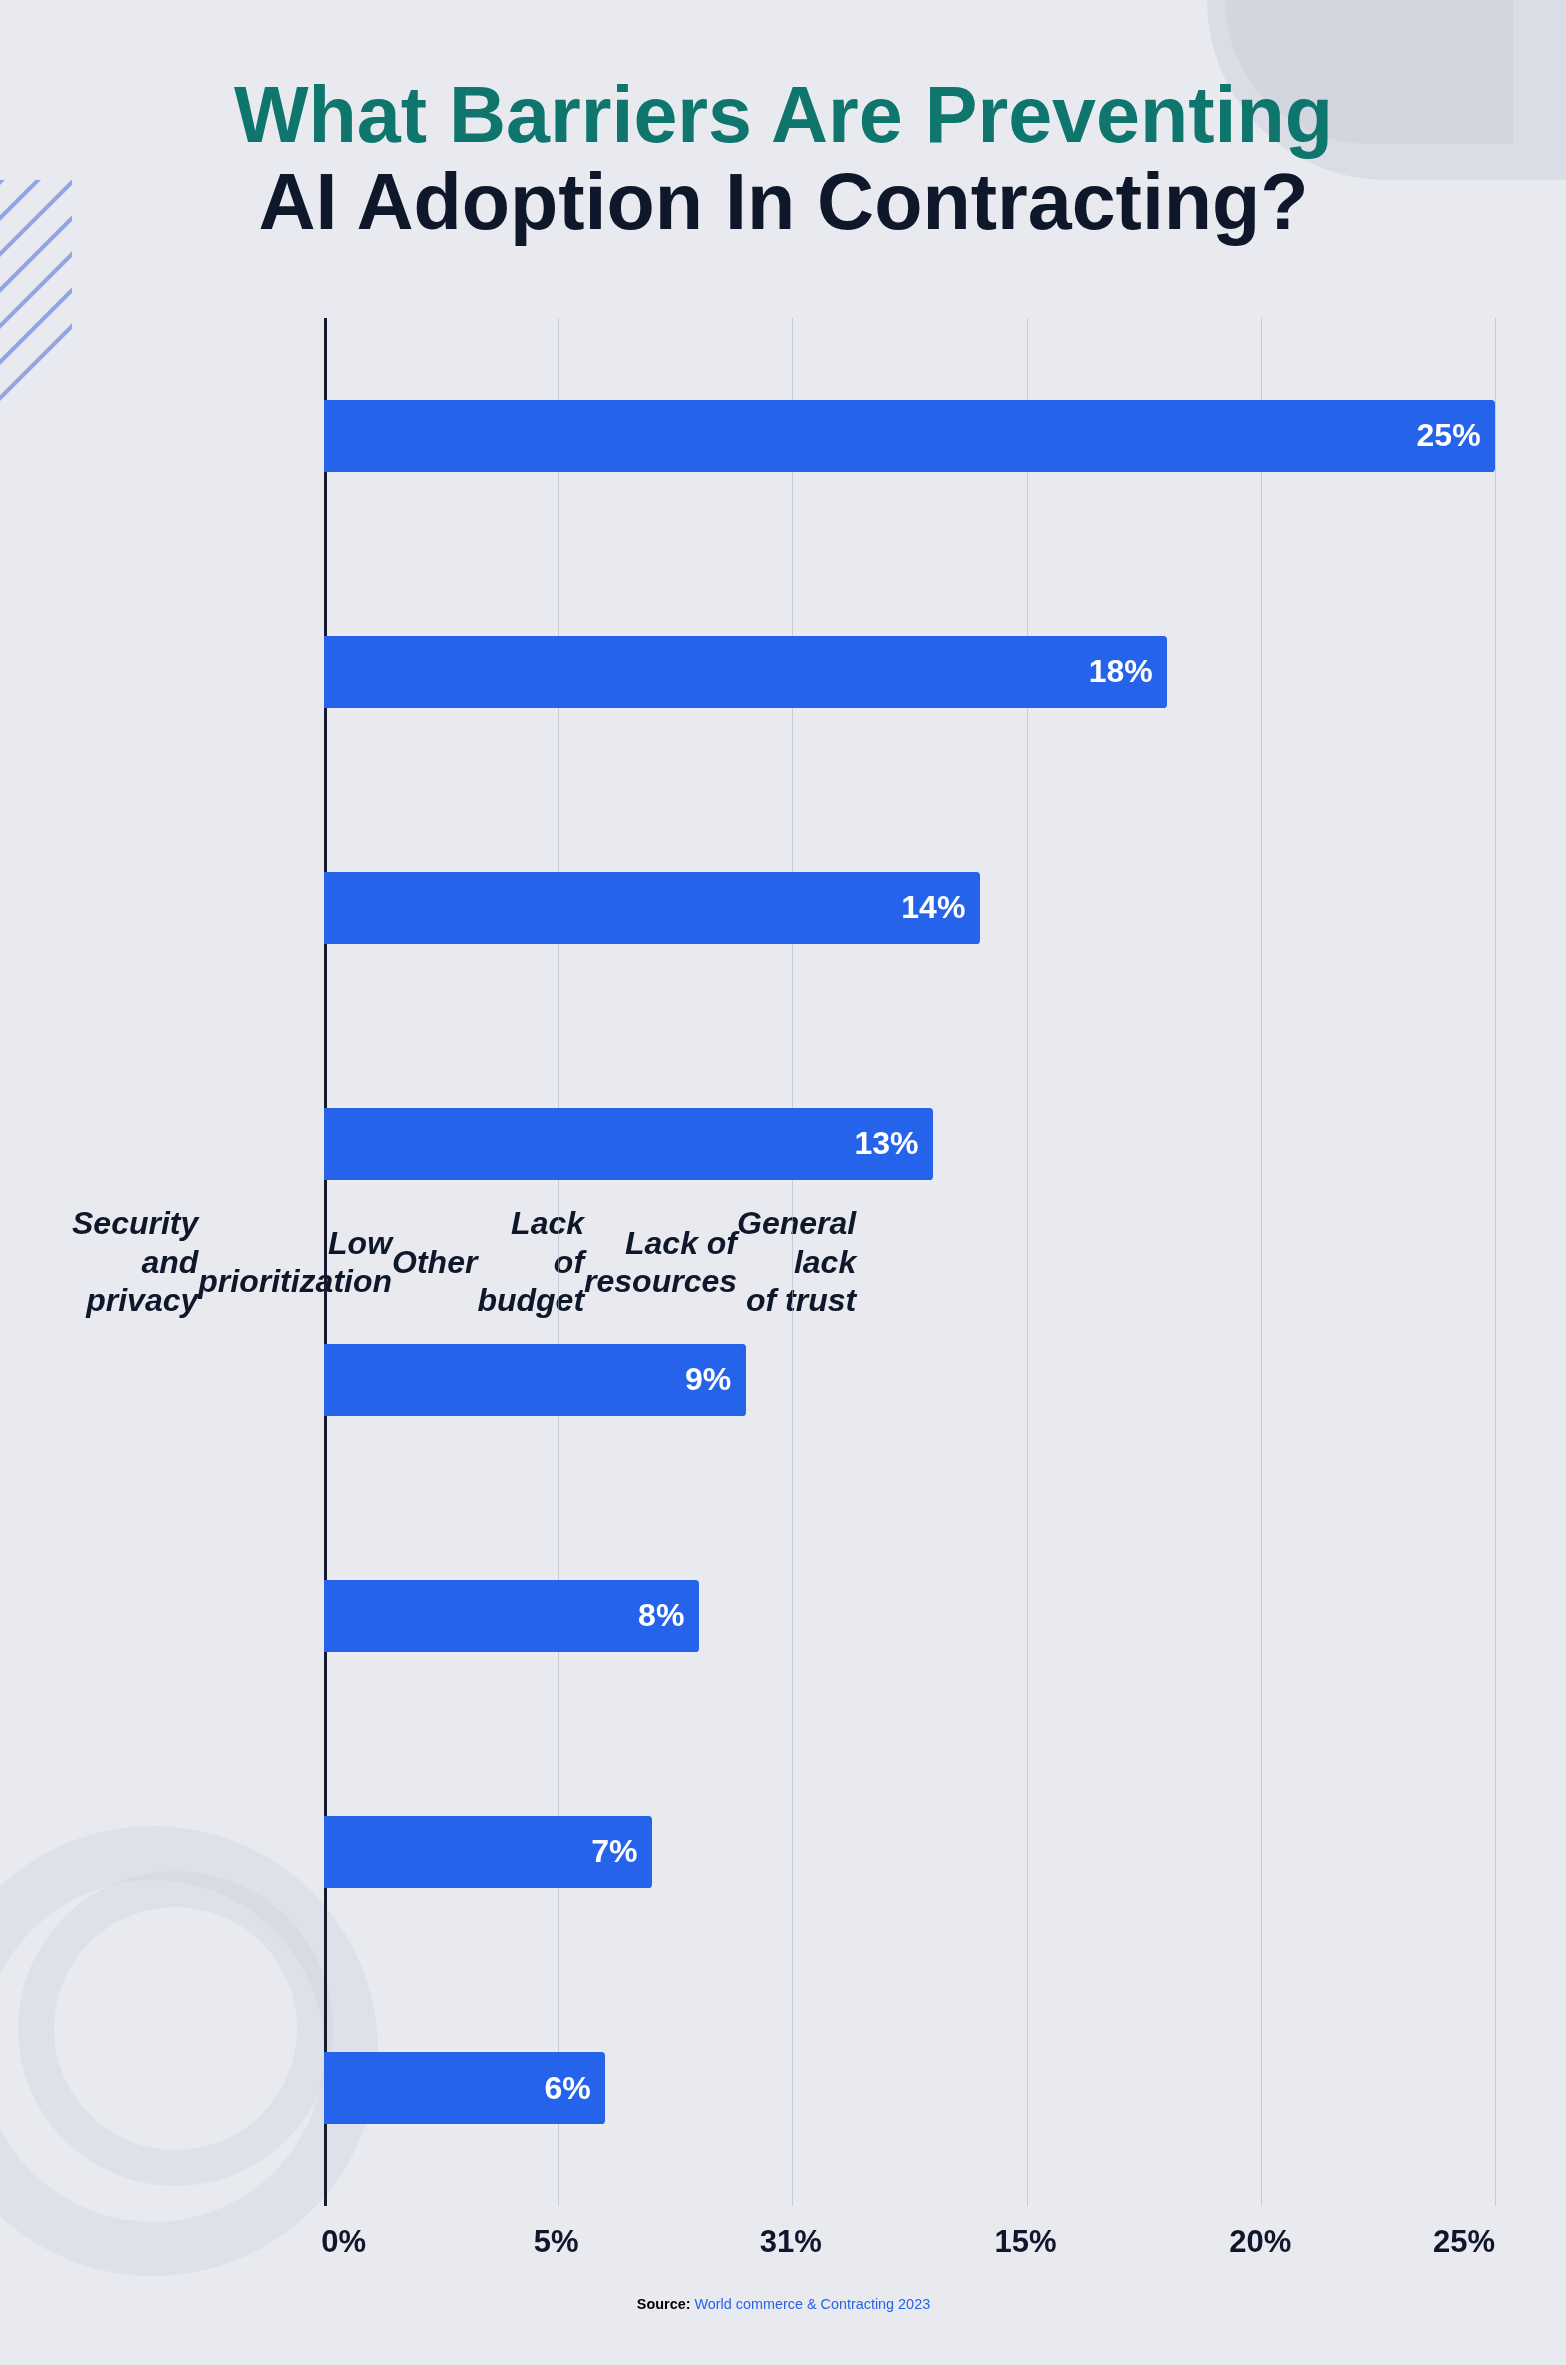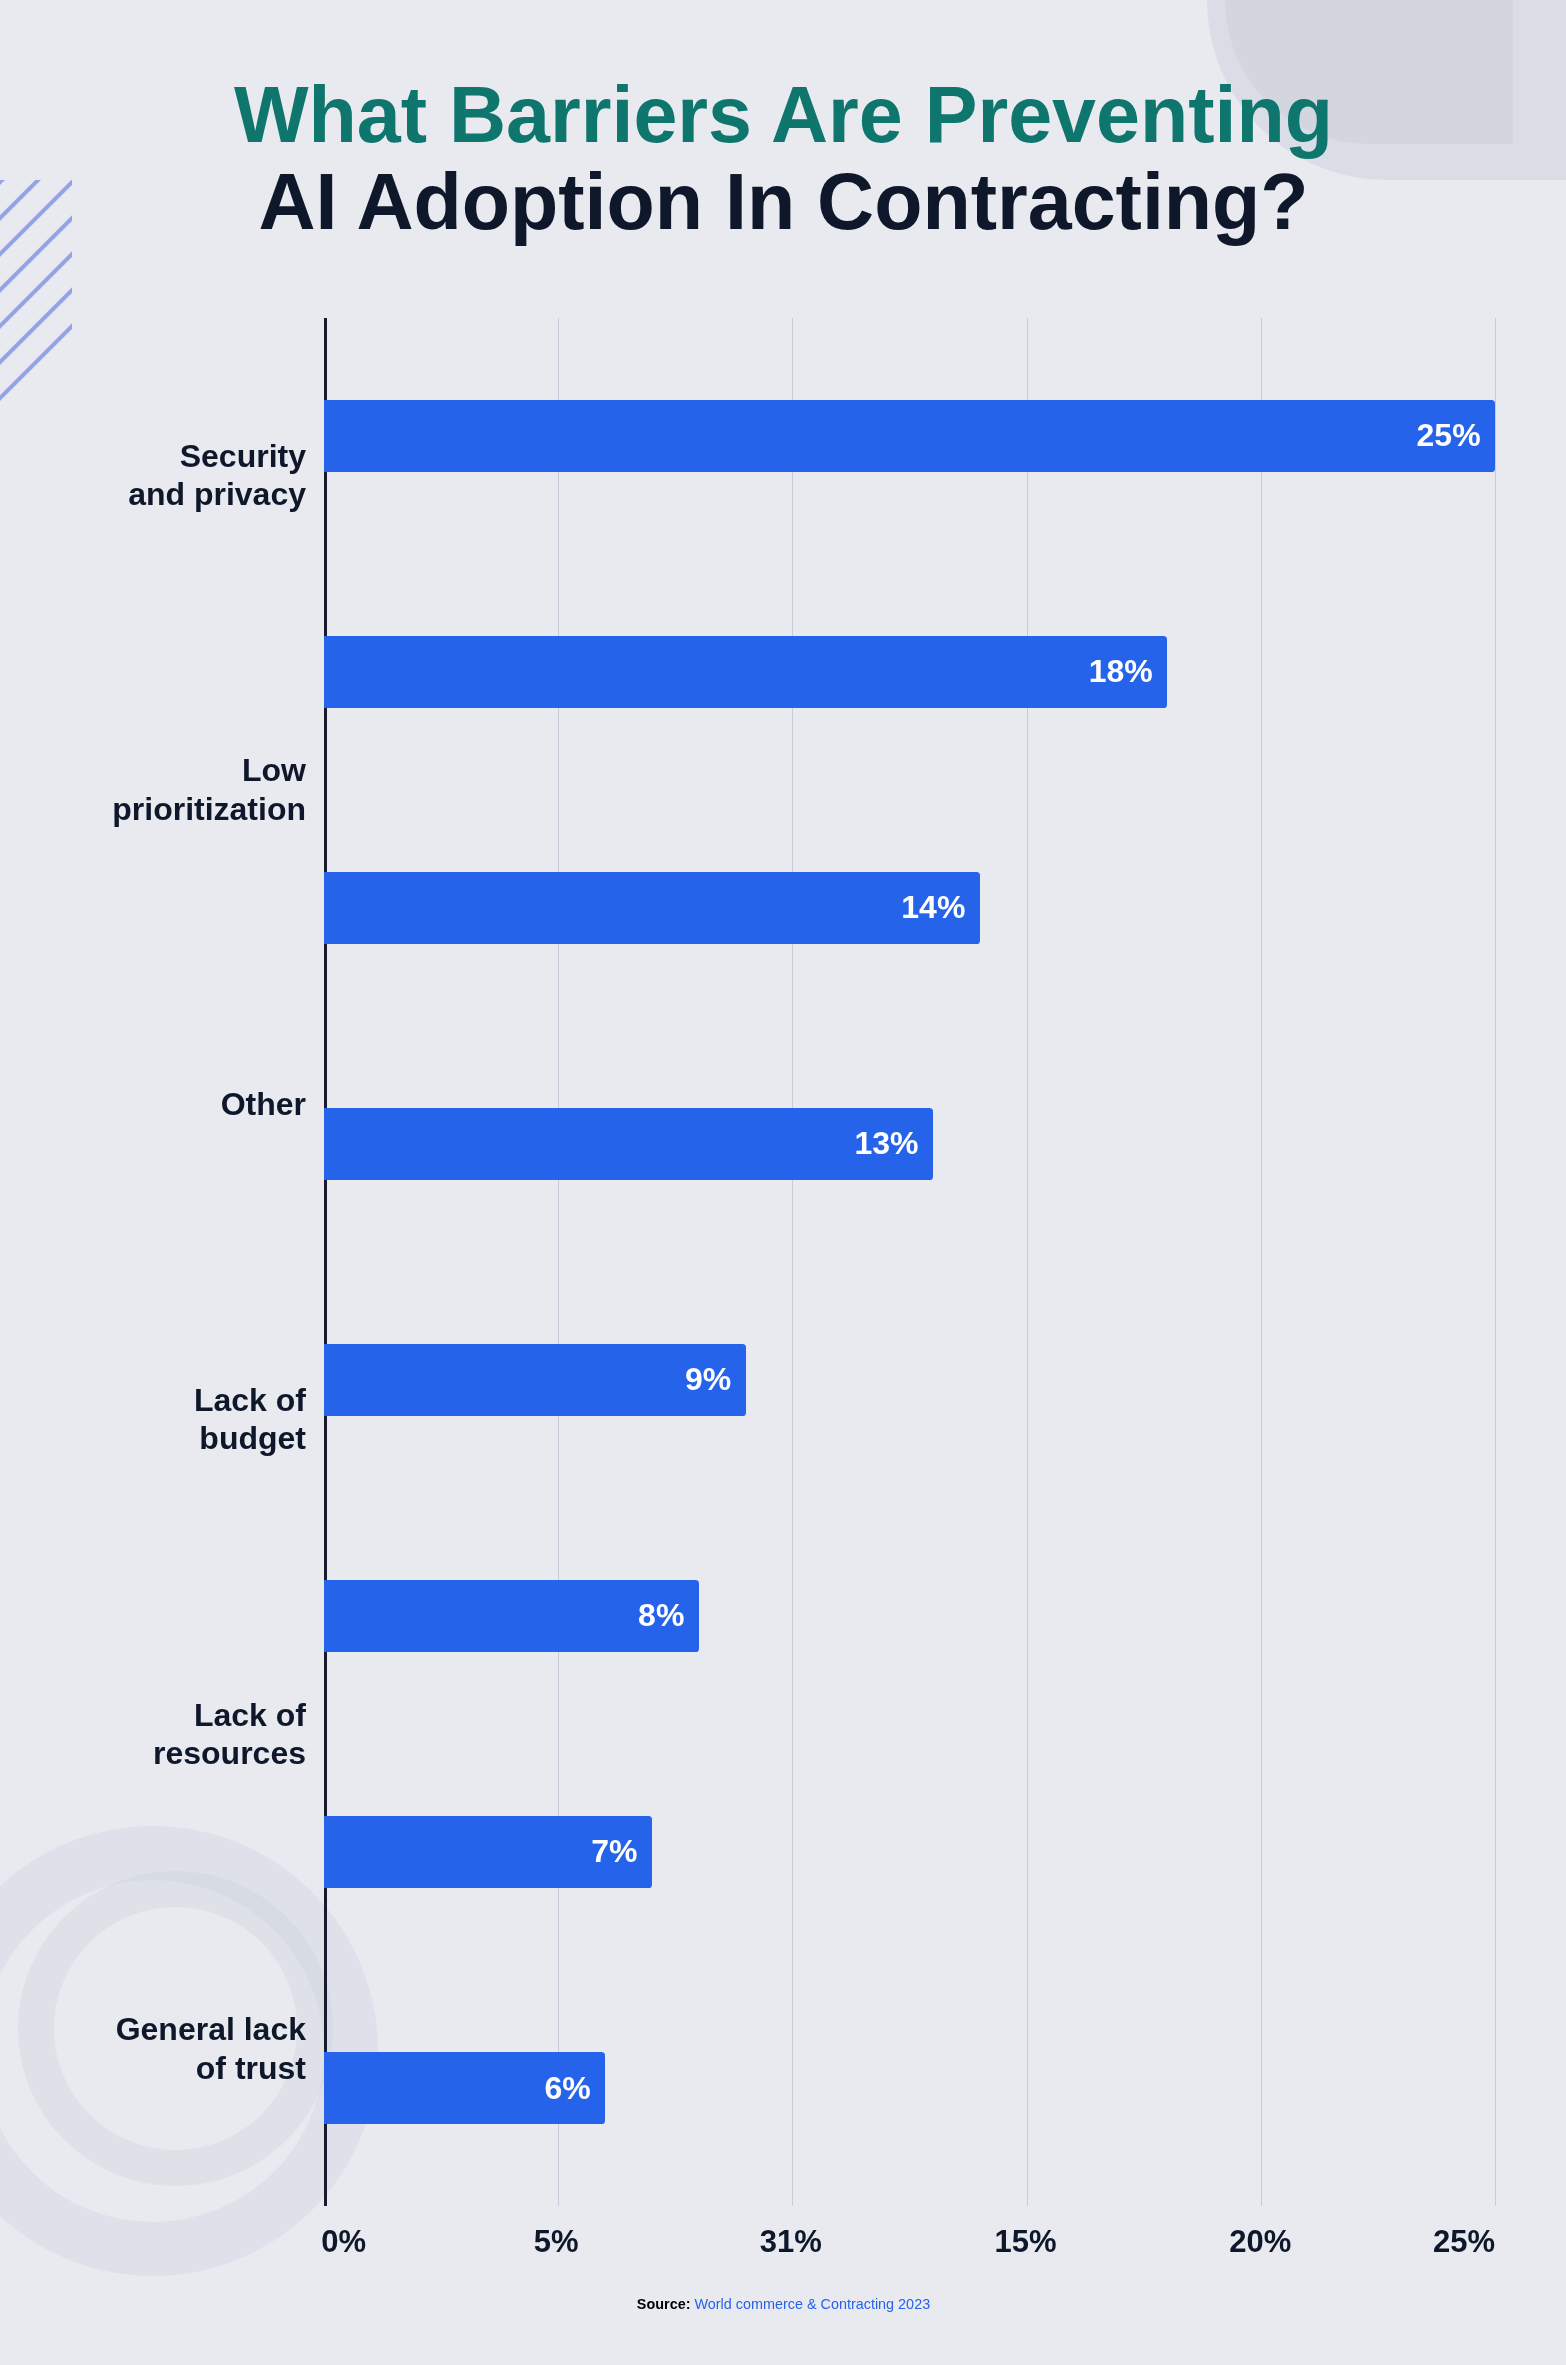--- a/index.html
+++ b/index.html
@@ -104,24 +104,25 @@
     .title-line2 {
       font-size: 79px;
       font-weight: 900;
       color: #0f172a;
       line-height: 1.1;
       display: block;
     }
 
     .y-labels {
       display: flex;
-      flex-direction: column;
+      flex-direction: row;
       width: 252px;
       flex-shrink: 0;
       padding-right: 18px;
+      font-style: italic;
     }
 
     .y-label-item {
       display: flex;
       align-items: center;
       justify-content: flex-end;
       text-align: right;
       font-size: 32px;
       font-weight: 800;
       color: #0f172a;

